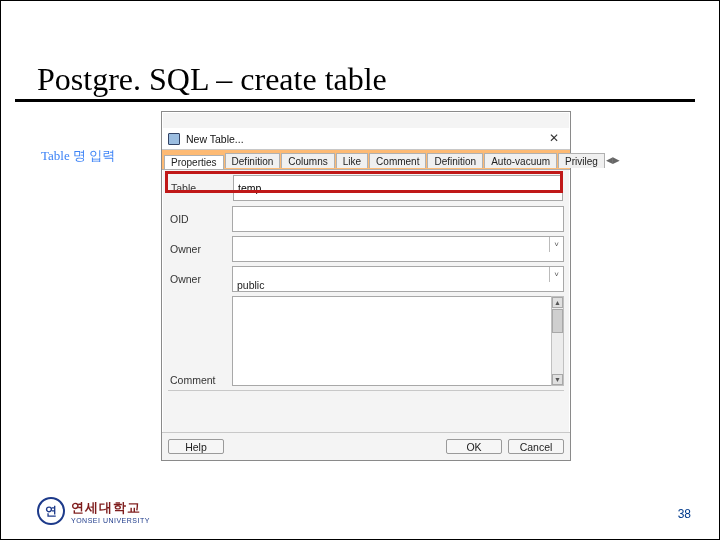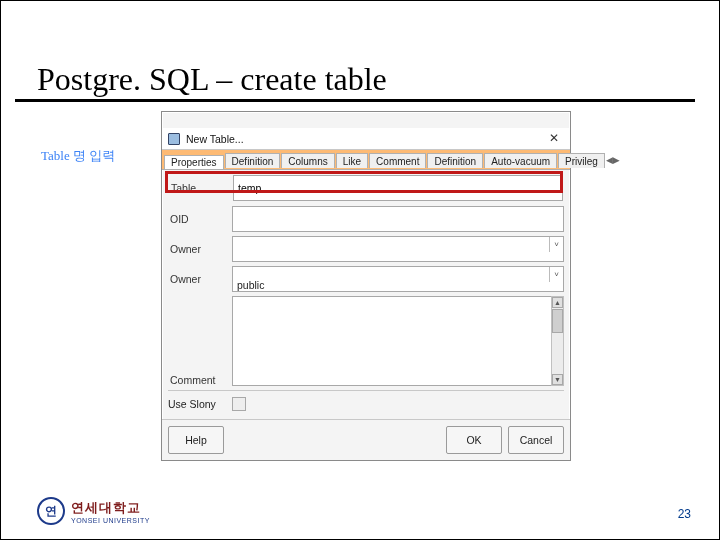--- a/index.html
+++ b/index.html
@@ -127,21 +127,21 @@
   .use-slony .box {
     width: 14px; height: 14px; border: 1px solid #a8a8a8; background:#eee; margin-right:6px;
   }
 
   .dlg-footer {
     position: absolute; left:0; right:0; bottom:0;
     border-top: 1px solid #c8c8c8;
     padding: 6px; display:flex; align-items:center; background:#f4f4f4;
   }
   .btn {
-    height: 28px; min-width: 56px; padding: 0 10px;
+    height: 15px; min-width: 56px; padding: 0 10px;
     background: #f6f6f6;
     border: 1px solid #9a9a9a;
     border-radius: 2px;
     font-size: 10.5px; font-family: inherit;
     display:inline-flex; align-items:center; justify-content:center;
     color:#222;
   }
   .dlg-footer .spacer { flex:1; }
 </style>
 </head>
@@ -214,35 +214,31 @@
             <div class="scrolltrack">
               <div class="arr top">▲</div>
               <div class="thumb"></div>
               <div class="arr bot">▼</div>
             </div>
           </div>
         </div>
       </div>
 
       <div class="divider"></div>
-      <div class="use-slony">
-        <div class="lab" style="width:64px">Use Slony</div>
-        <div class="box"></div>
-      </div>
     </div>
 
     <div class="dlg-footer">
       <button class="btn">Help</button>
       <span class="spacer"></span>
       <button class="btn" style="margin-right:6px">OK</button>
       <button class="btn">Cancel</button>
     </div>
   </div>
 
   <div class="logo">
     <div class="logo-shield">연</div>
     <div class="logo-text">
       <div class="k">연세대학교</div>
       <div class="e">YONSEI UNIVERSITY</div>
     </div>
   </div>
-  <div class="page-num">23</div>
+  <div class="page-num">38</div>
 </div>
 
 </body></html>

